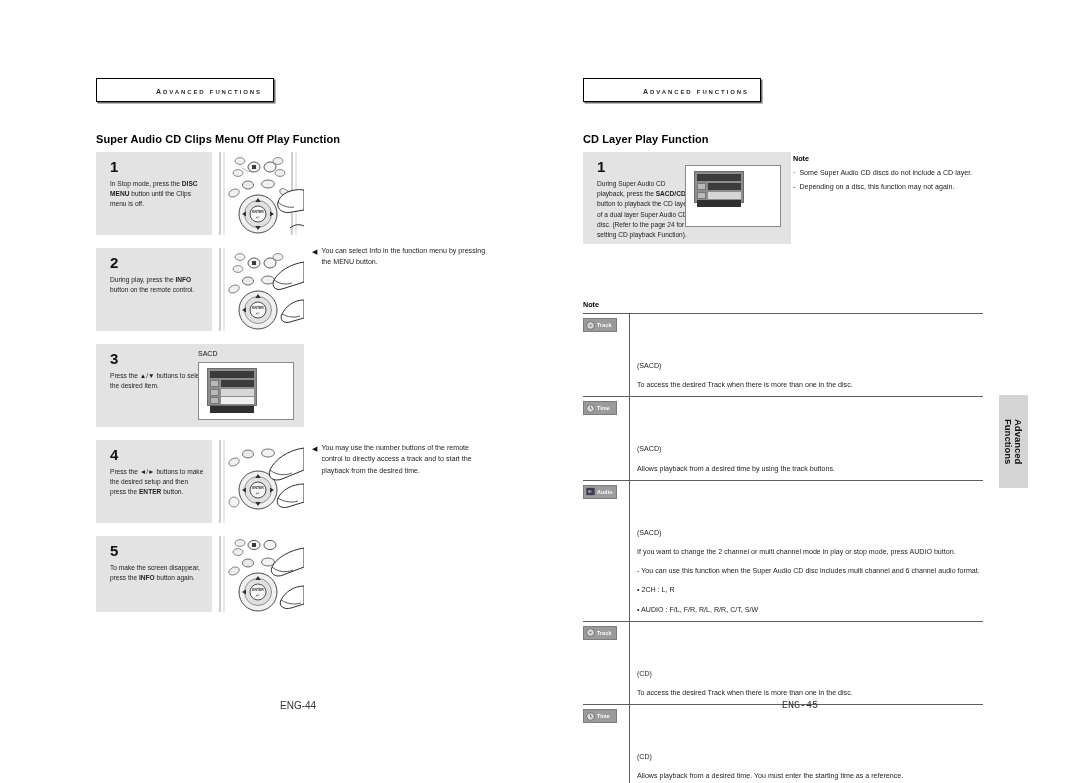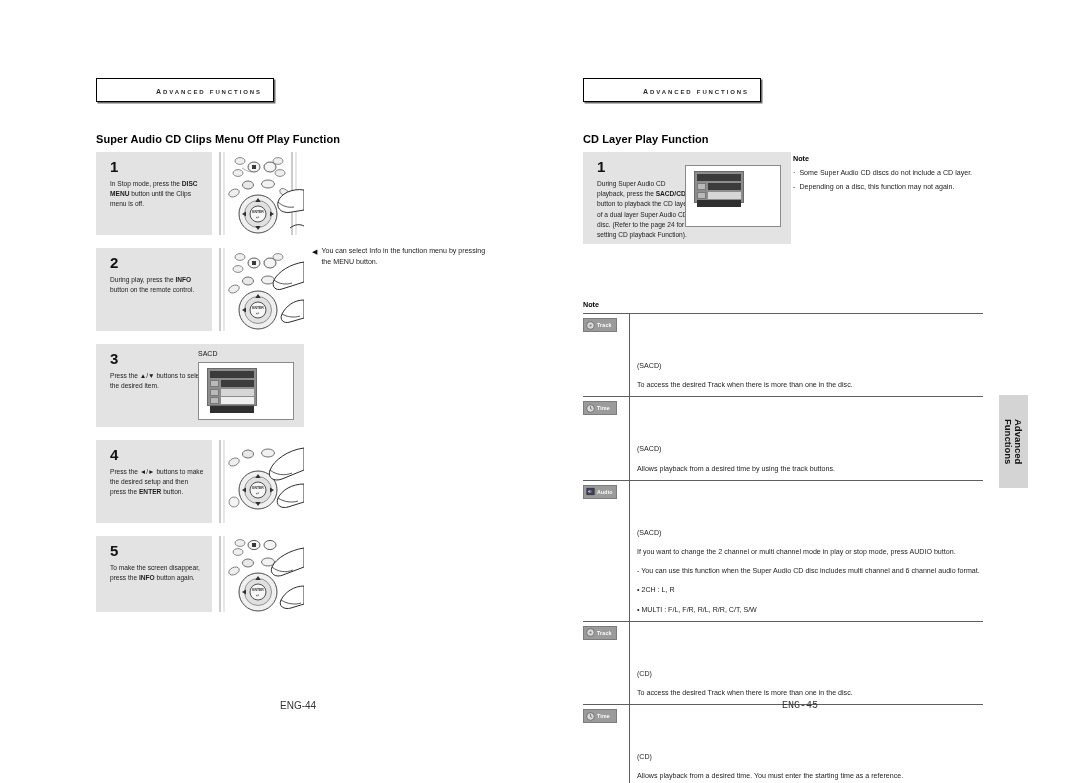--- a/index.html
+++ b/index.html
@@ -427,20 +427,24 @@
         <path d="M69 64 C75 68 83 69 89 67" stroke="#2d2d2d" stroke-width="0.8" fill="none"></path>
       </svg>
     </div>
   </div>
 
   <div class="side-note" style="left:312px; top:246px;">
     <span class="arrow">◀</span>
     <span class="side-note-body">You can select Info in the function menu by pressing the MENU button.</span>
   </div>
 
+  <div class="side-note" style="left:312px; top:443px;">
+    <span class="arrow">◀</span>
+    <span class="side-note-body">You may use the number buttons of the remote control to directly access a track and to start the playback from the desired time.</span>
+  </div>
 
   <div class="footer">ENG-44</div>
 </div>
 
 <div class="page page-right">
 
   <div class="chapter-header">
     <span class="chapter-header-text">Advanced Functions</span>
   </div>
 
@@ -523,21 +527,21 @@
               <path d="M4.6 3.4 Q5.6 4.5 4.6 5.6" stroke="#e8e8e8" stroke-width="0.6" fill="none"></path>
             </svg>
             <span class="chip-label">Audio</span>
           </div>
         </td>
         <td class="nt-body-cell">
           <span class="nt-kind">(SACD)</span>
           <span class="nt-sub">If you want to change the 2 channel or multi channel mode in play or stop mode, press AUDIO button.</span>
           <span class="nt-sub">- You can use this function when the Super Audio CD disc includes multi channel and 6 channel audio format.</span>
           <span class="nt-sub">• 2CH : L, R</span>
-          <span class="nt-sub">• MULTI : F/L, F/R, R/L, R/R, C/T, S/W</span>
+          <span class="nt-sub">• AUDIO : F/L, F/R, R/L, R/R, C/T, S/W</span>
         </td>
       </tr>
 
       <tr>
         <td class="nt-icon-cell">
           <div class="icon-chip">
             <svg class="glyph" width="9" height="9" viewBox="0 0 9 9" xmlns="http://www.w3.org/2000/svg">
               <circle cx="4.5" cy="4.5" r="3.8" fill="#d9d9d9" stroke="#5a5a5a" stroke-width="0.7"></circle>
               <circle cx="4.5" cy="4.5" r="1.1" fill="#7d7d7d"></circle>
             </svg>

